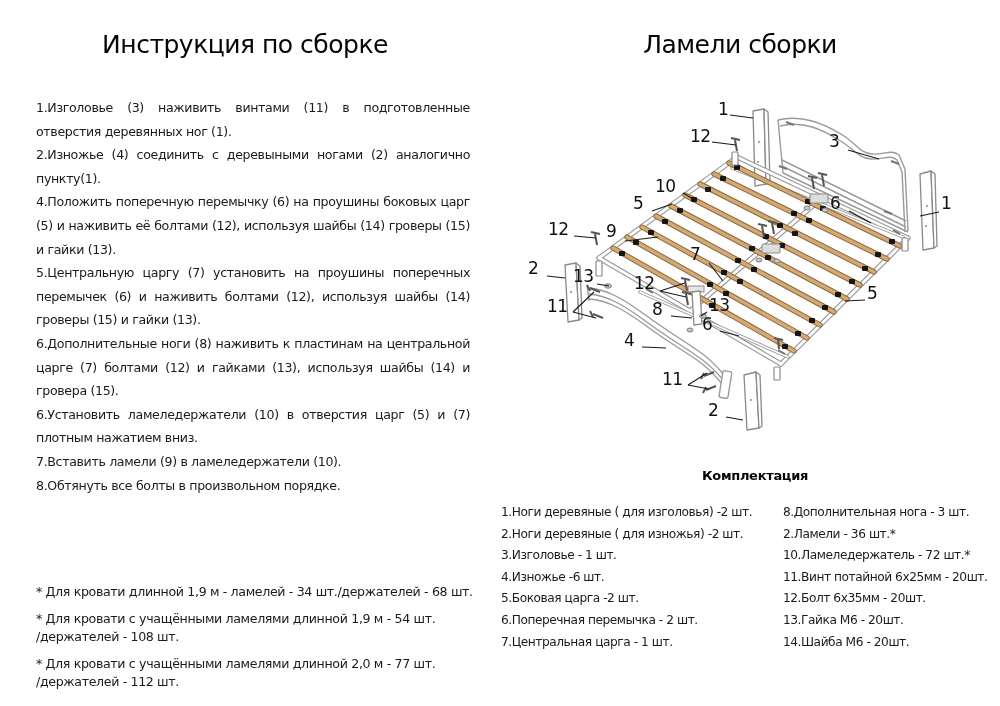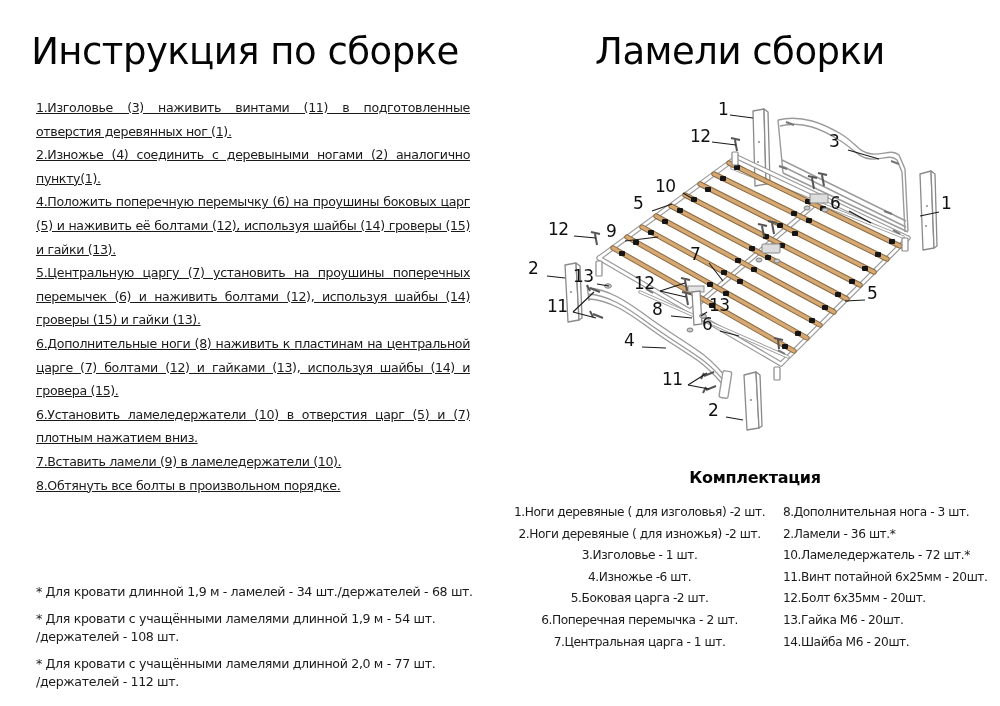--- a/index.html
+++ b/index.html
@@ -2,39 +2,39 @@
 <html><head>
 <meta charset="utf-8">
 <style>
   html,body{margin:0;padding:0;}
   body{
     width:1000px;height:706px;background:#ffffff;position:relative;
     font-family:"DejaVu Sans","Liberation Sans",sans-serif;color:#141414;
     overflow:hidden;
   }
   .title{
-    position:absolute;font-size:37px;color:#050505;text-align:center;
+    position:absolute;font-size:25px;color:#050505;text-align:center;
     letter-spacing:-0.5px;white-space:nowrap;
   }
   #steps{position:absolute;left:36px;top:96px;width:434px;}
   .step{
     margin:0;font-size:12.6px;line-height:23.6px;text-align:justify;
-    letter-spacing:-0.35px;color:#1b1b1b;text-decoration:underline;
+    letter-spacing:-0.35px;color:#1b1b1b;
   }
   #footnotes{position:absolute;left:36px;top:583px;width:450px;}
   .fn{
     margin:0 0 8px 0;font-size:12.6px;line-height:18.5px;
     letter-spacing:-0.35px;color:#1b1b1b;
   }
   #kit-heading{
     position:absolute;left:640px;top:468px;width:230px;text-align:center;
-    font-size:16px;font-weight:bold;letter-spacing:-0.3px;color:#050505;
+    font-size:13px;font-weight:bold;letter-spacing:-0.3px;color:#050505;
   }
   .kit-col{position:absolute;top:502px;}
-  #kit-left{left:514px;text-align:center;}
+  #kit-left{left:501px;}
   #kit-right{left:783px;}
   .kit-item{
     font-size:12.2px;line-height:21.6px;white-space:nowrap;
     letter-spacing:-0.45px;color:#1b1b1b;
   }
   #diagram{position:absolute;left:500px;top:80px;width:500px;height:380px;}
   .dl{
     position:absolute;font-size:17px;color:#101010;letter-spacing:-0.5px;
     white-space:nowrap;
   }

